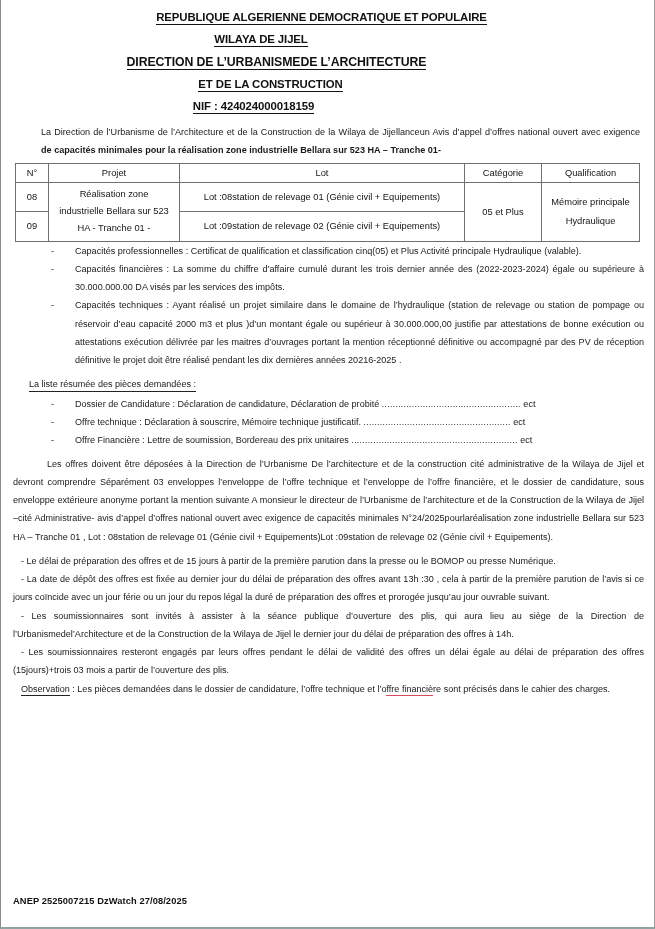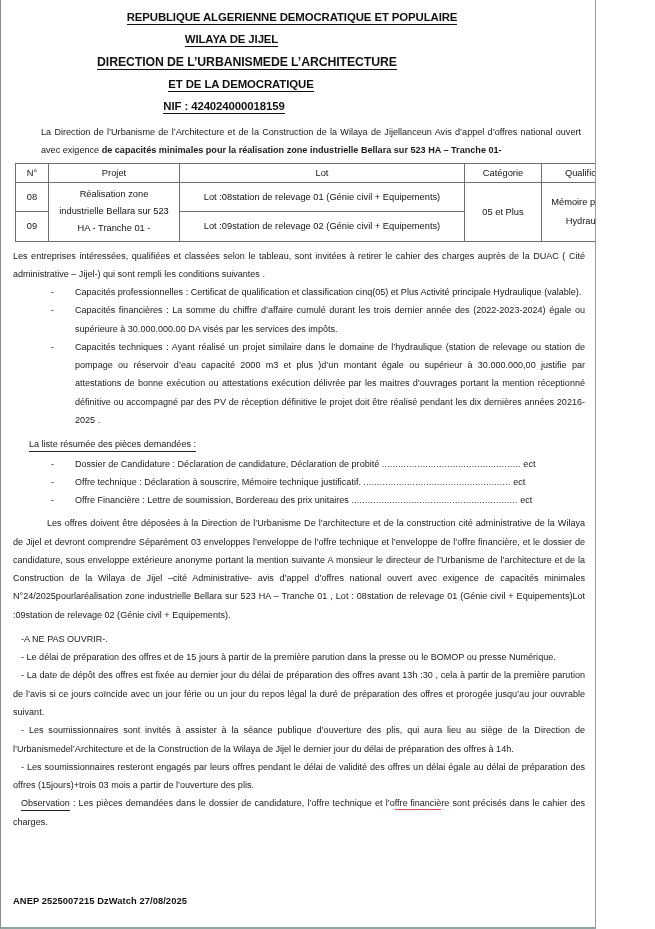--- a/index.html
+++ b/index.html
@@ -2,21 +2,21 @@
 <html><head>
 <meta charset="utf-8">
 <style>
   html, body {
     margin: 0;
     padding: 0;
     background: #ffffff;
   }
   .page {
     position: relative;
-    width: 596px;
+    width: 655px;
     height: 929px;
     background: #ffffff;
     box-sizing: border-box;
     border-left: 1px solid #8a8a8a;
     border-right: 1px solid #9a9a9a;
     border-bottom: 2px solid #8fa3a3;
     font-family: "Liberation Sans", sans-serif;
     color: #111111;
     overflow: hidden;
   }
@@ -155,21 +155,21 @@
 </head>
 <body>
 
 <div class="page">
  <div class="inner">
 
   <div class="header">
     <div class="hdr-line hdr-1"><span>REPUBLIQUE ALGERIENNE DEMOCRATIQUE ET POPULAIRE</span></div>
     <div class="hdr-line hdr-2"><span>WILAYA DE JIJEL</span></div>
     <div class="hdr-line hdr-3"><span>DIRECTION DE L’URBANISMEDE L’ARCHITECTURE</span></div>
-    <div class="hdr-line hdr-4"><span>ET DE LA DEMOCRATIQUE</span></div>
+    <div class="hdr-line hdr-4"><span>ET DE LA CONSTRUCTION</span></div>
     <div class="hdr-line hdr-5"><span>NIF : 424024000018159</span></div>
   </div>
 
   <p class="intro"><span>La Direction de l’Urbanisme de l’Architecture et de la Construction de la Wilaya de Jijellanceun Avis d’appel d’offres national ouvert avec exigence </span><span class="b">de capacités minimales pour la réalisation</span><span class="b">  zone industrielle Bellara sur 523 HA – Tranche  01-</span></p>
 
   <table class="t">
     <colgroup>
       <col class="col-n">
           <col class="col-p">
           <col class="col-l">
@@ -202,39 +202,37 @@
       </tr>
       <tr>
         <td class="cell-num">09</td>
         <td class="cell-lot">Lot :09station de relevage 02 (Génie civil  + Equipements)</td>
       </tr>
     </tbody>
   </table>
 
   <div class="body">
 
-    <p class="p-just" style="margin-top:5px;">Les entreprises intéressées, qualifiées et classées selon le tableau, sont invitées à retirer le cahier des charges auprès de la DUAC ( Cité administrative – Jijel-) qui sont rempli les conditions suivantes .</p>
 
     <ul class="bl">
       <li><span class="dash">-</span><span>Capacités professionnelles : Certificat de qualification et classification cinq(05) et Plus Activité principale Hydraulique (valable).</span></li>
       <li><span class="dash">-</span><span>Capacités financières : La somme du chiffre d’affaire cumulé durant les trois dernier année des (2022-2023-2024) égale ou supérieure à 30.000.000.00 DA visés par les services des impôts.</span></li>
       <li><span class="dash">-</span><span>Capacités techniques : Ayant réalisé un projet similaire dans le domaine de l’hydraulique (station de relevage ou station de pompage ou réservoir d’eau capacité 2000 m3 et plus )d’un montant  égale ou supérieur à 30.000.000,00 justifie par attestations de bonne exécution ou attestations exécution  délivrée par les maitres d’ouvrages portant la mention réceptionné définitive ou accompagné par des PV de réception définitive le projet doit être  réalisé  pendant les dix  dernières  années 20216-2025 .</span></li>
     </ul>
 
     <div class="sect-head"><span class="u-blk">La liste résumée des pièces demandées :</span></div>
 
     <ul class="bl tight">
       <li><span class="dash">-</span><span>Dossier de Candidature : Déclaration de candidature, Déclaration de probité </span><span class="leader">...................................................</span><span> ect</span></li>
       <li><span class="dash">-</span><span>Offre technique : Déclaration à souscrire, Mémoire technique justificatif. </span><span class="leader">......................................................</span><span> ect</span></li>
       <li><span class="dash">-</span><span>Offre Financière : Lettre de soumission, Bordereau des prix unitaires </span><span class="leader">.............................................................</span><span> ect</span></li>
     </ul>
 
     <p class="p-lead"><span class="ti-lg"></span><span>Les offres doivent être déposées à la Direction de l’Urbanisme De l’architecture et de la  construction cité administrative  de la Wilaya de Jijel et devront comprendre Séparément 03 enveloppes l’enveloppe de l’offre technique et l’enveloppe de l’offre financière, et le dossier de candidature, sous  enveloppe extérieure anonyme portant la mention suivante A monsieur le directeur  de l’Urbanisme de l’architecture et de la Construction de la Wilaya de Jijel –cité Administrative-  avis d’appel d’offres national ouvert avec exigence de capacités minimales  N°24/2025pourlaréalisation zone industrielle Bellara  sur 523 HA – Tranche  01 , Lot  : 08station de relevage 01 (Génie civil  + Equipements)Lot :09station de relevage 02 (Génie civil  + Equipements).</span></p>
 
-    <p class="p-just" style="margin:0;"><span class="ti" style="width:8px;"></span><span>-A NE PAS OUVRIR-.</span></p>
 
     <p class="p-just" style="margin:0;"><span class="ti" style="width:8px;"></span><span>- Le délai de préparation des offres et de 15 jours  à partir de la première parution dans la presse ou le BOMOP ou presse Numérique.</span></p>
 
     <p class="p-just" style="margin:0;"><span class="ti" style="width:8px;"></span><span>- La date de dépôt des offres est fixée au dernier jour du délai de préparation des offres avant 13h :30 , cela à partir de la première parution de l’avis si ce jours coïncide avec un jour férie ou un jour du repos légal la duré de préparation des offres et prorogée jusqu’au jour ouvrable suivant.</span></p>
 
     <p class="p-just" style="margin:0;"><span class="ti" style="width:8px;"></span><span>- Les soumissionnaires sont invités à assister à la séance publique d’ouverture des plis, qui aura lieu au siège de la Direction de l’Urbanismedel’Architecture et de la Construction de la Wilaya de Jijel le dernier jour du délai de préparation des offres à 14h.</span></p>
 
     <p class="p-just" style="margin:0;"><span class="ti" style="width:8px;"></span><span>-  Les soumissionnaires resteront engagés par leurs offres pendant le délai de validité des offres un délai égale au délai de préparation des offres (15jours)+trois 03 mois a partir de l’ouverture des plis.</span></p>
 
     <p class="p-just" style="margin:0;"><span class="ti" style="width:8px;"></span><span class="u-blk">Observation</span><span> : Les pièces demandées dans le dossier de candidature, l’offre technique et l’o</span><span class="redline">ffre financiè</span><span>re sont précisés dans le cahier des charges.</span></p>

